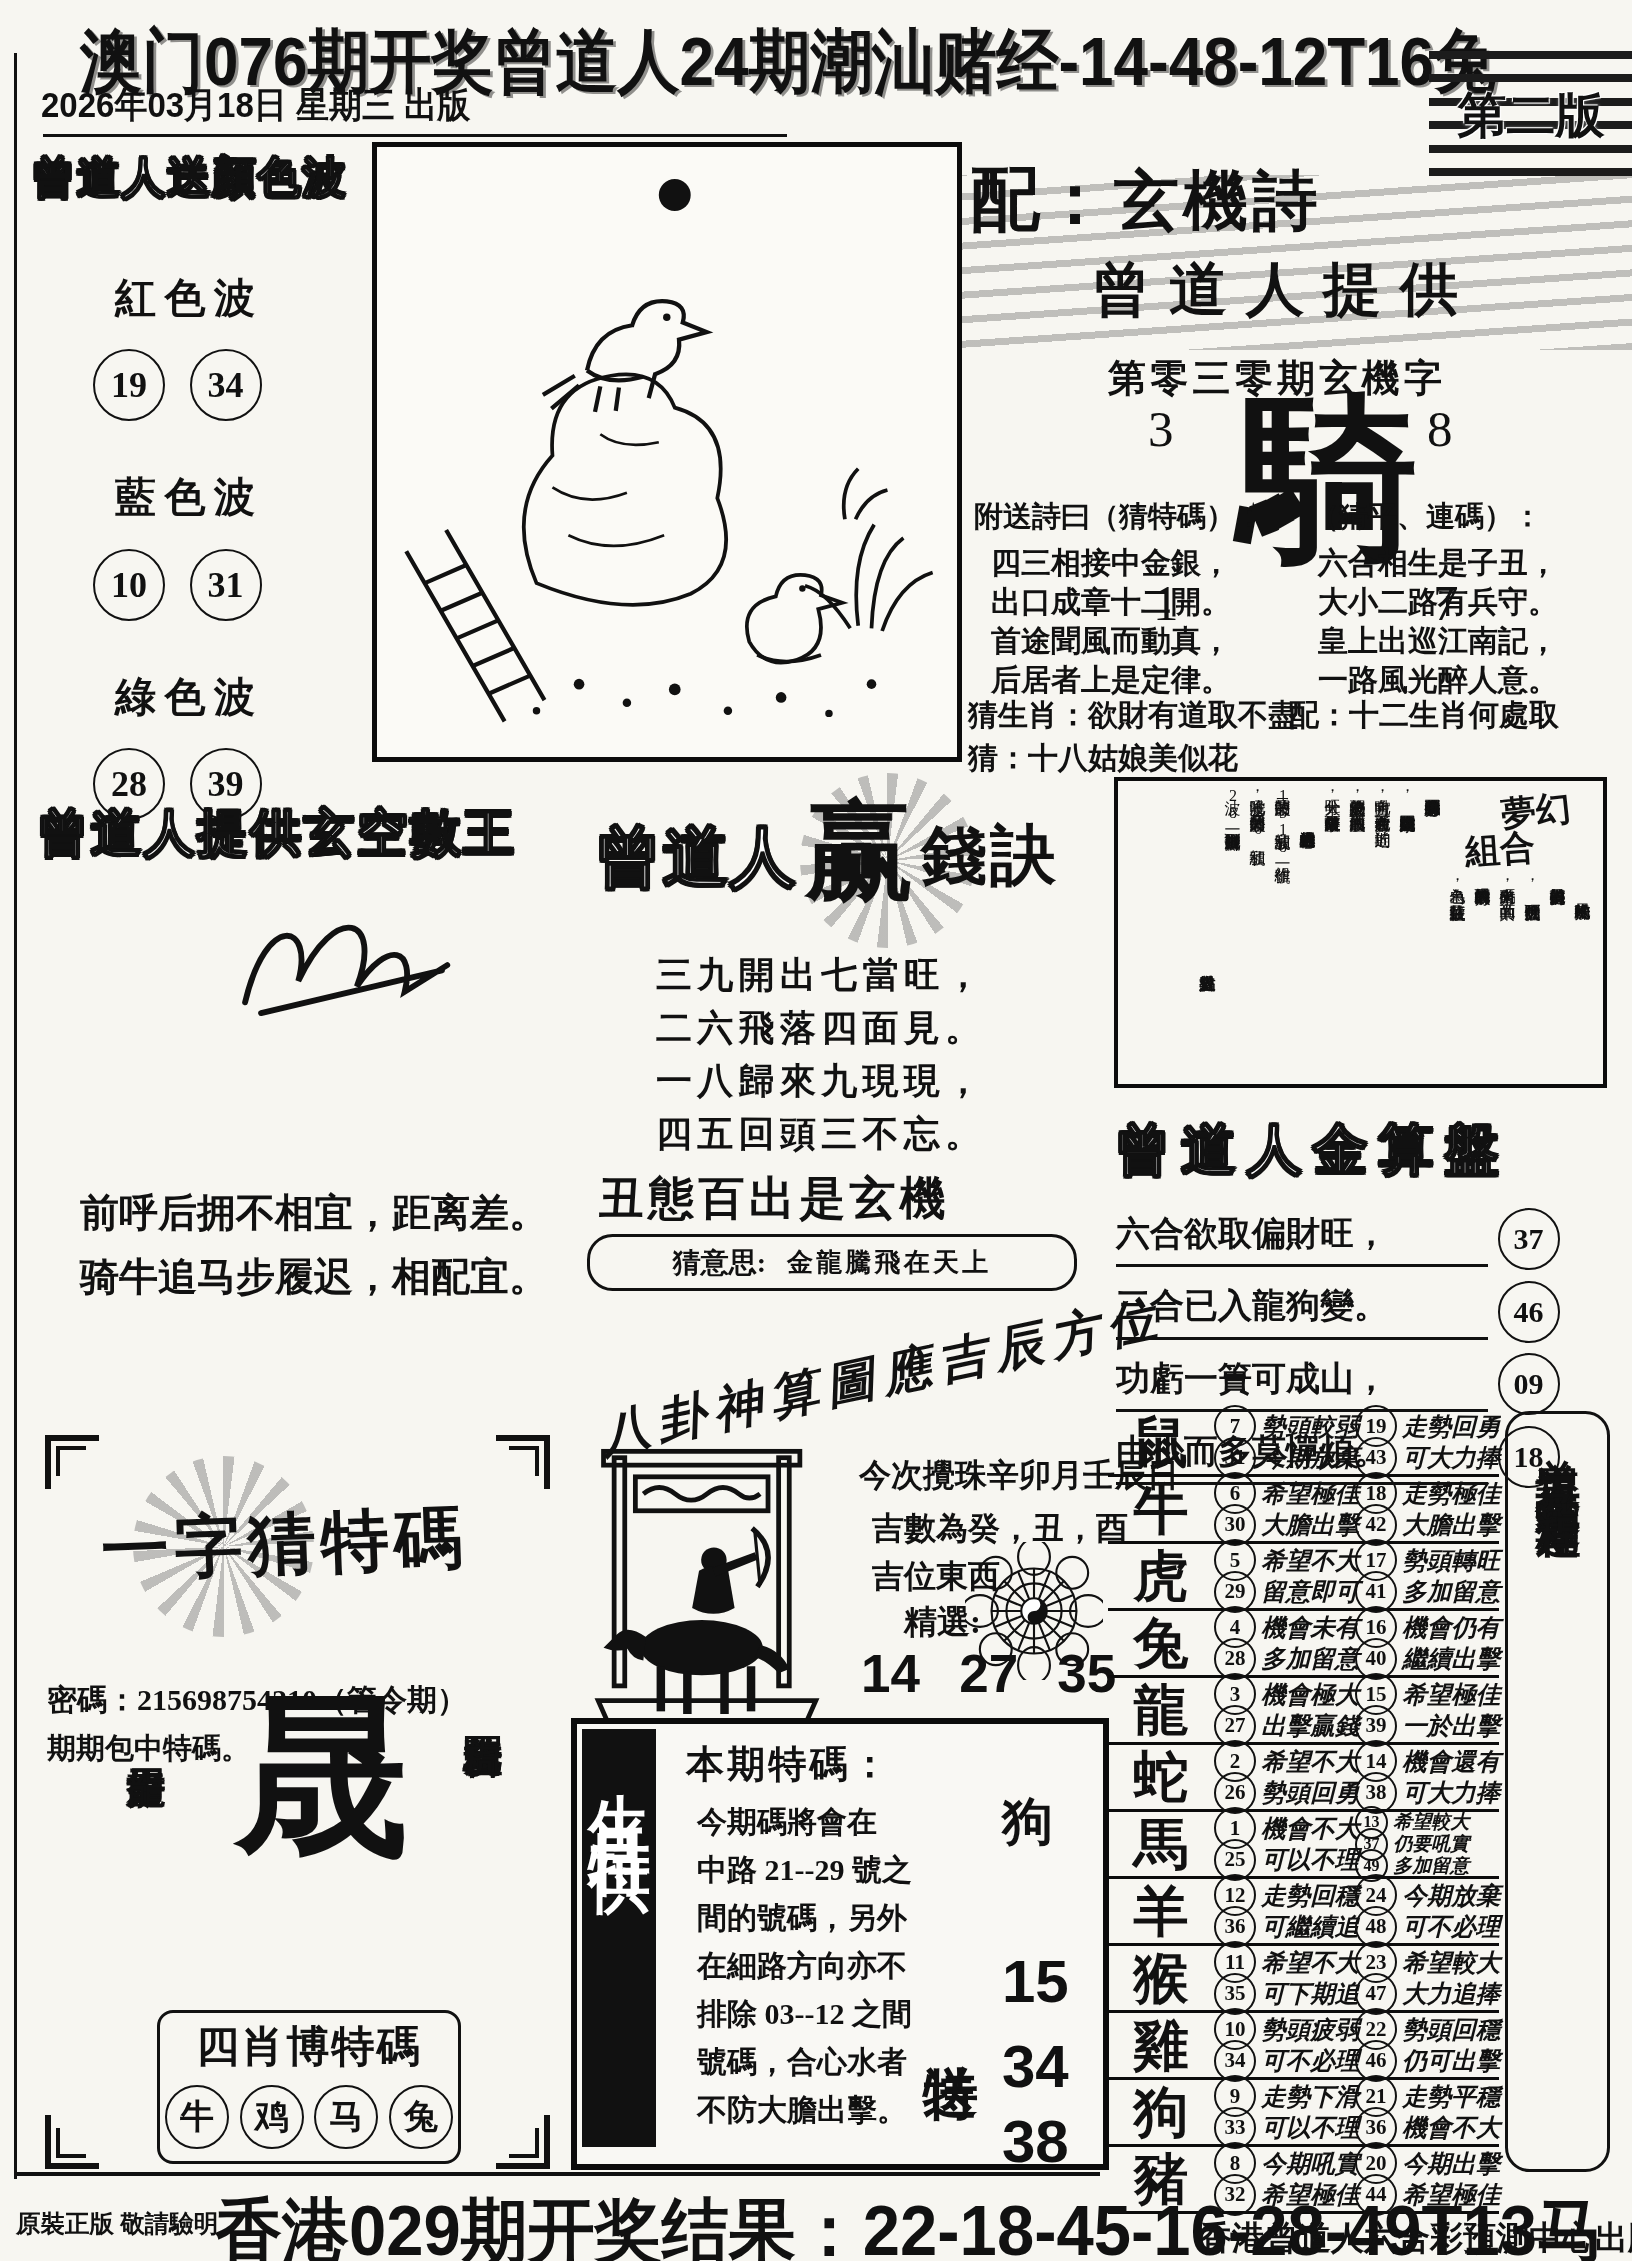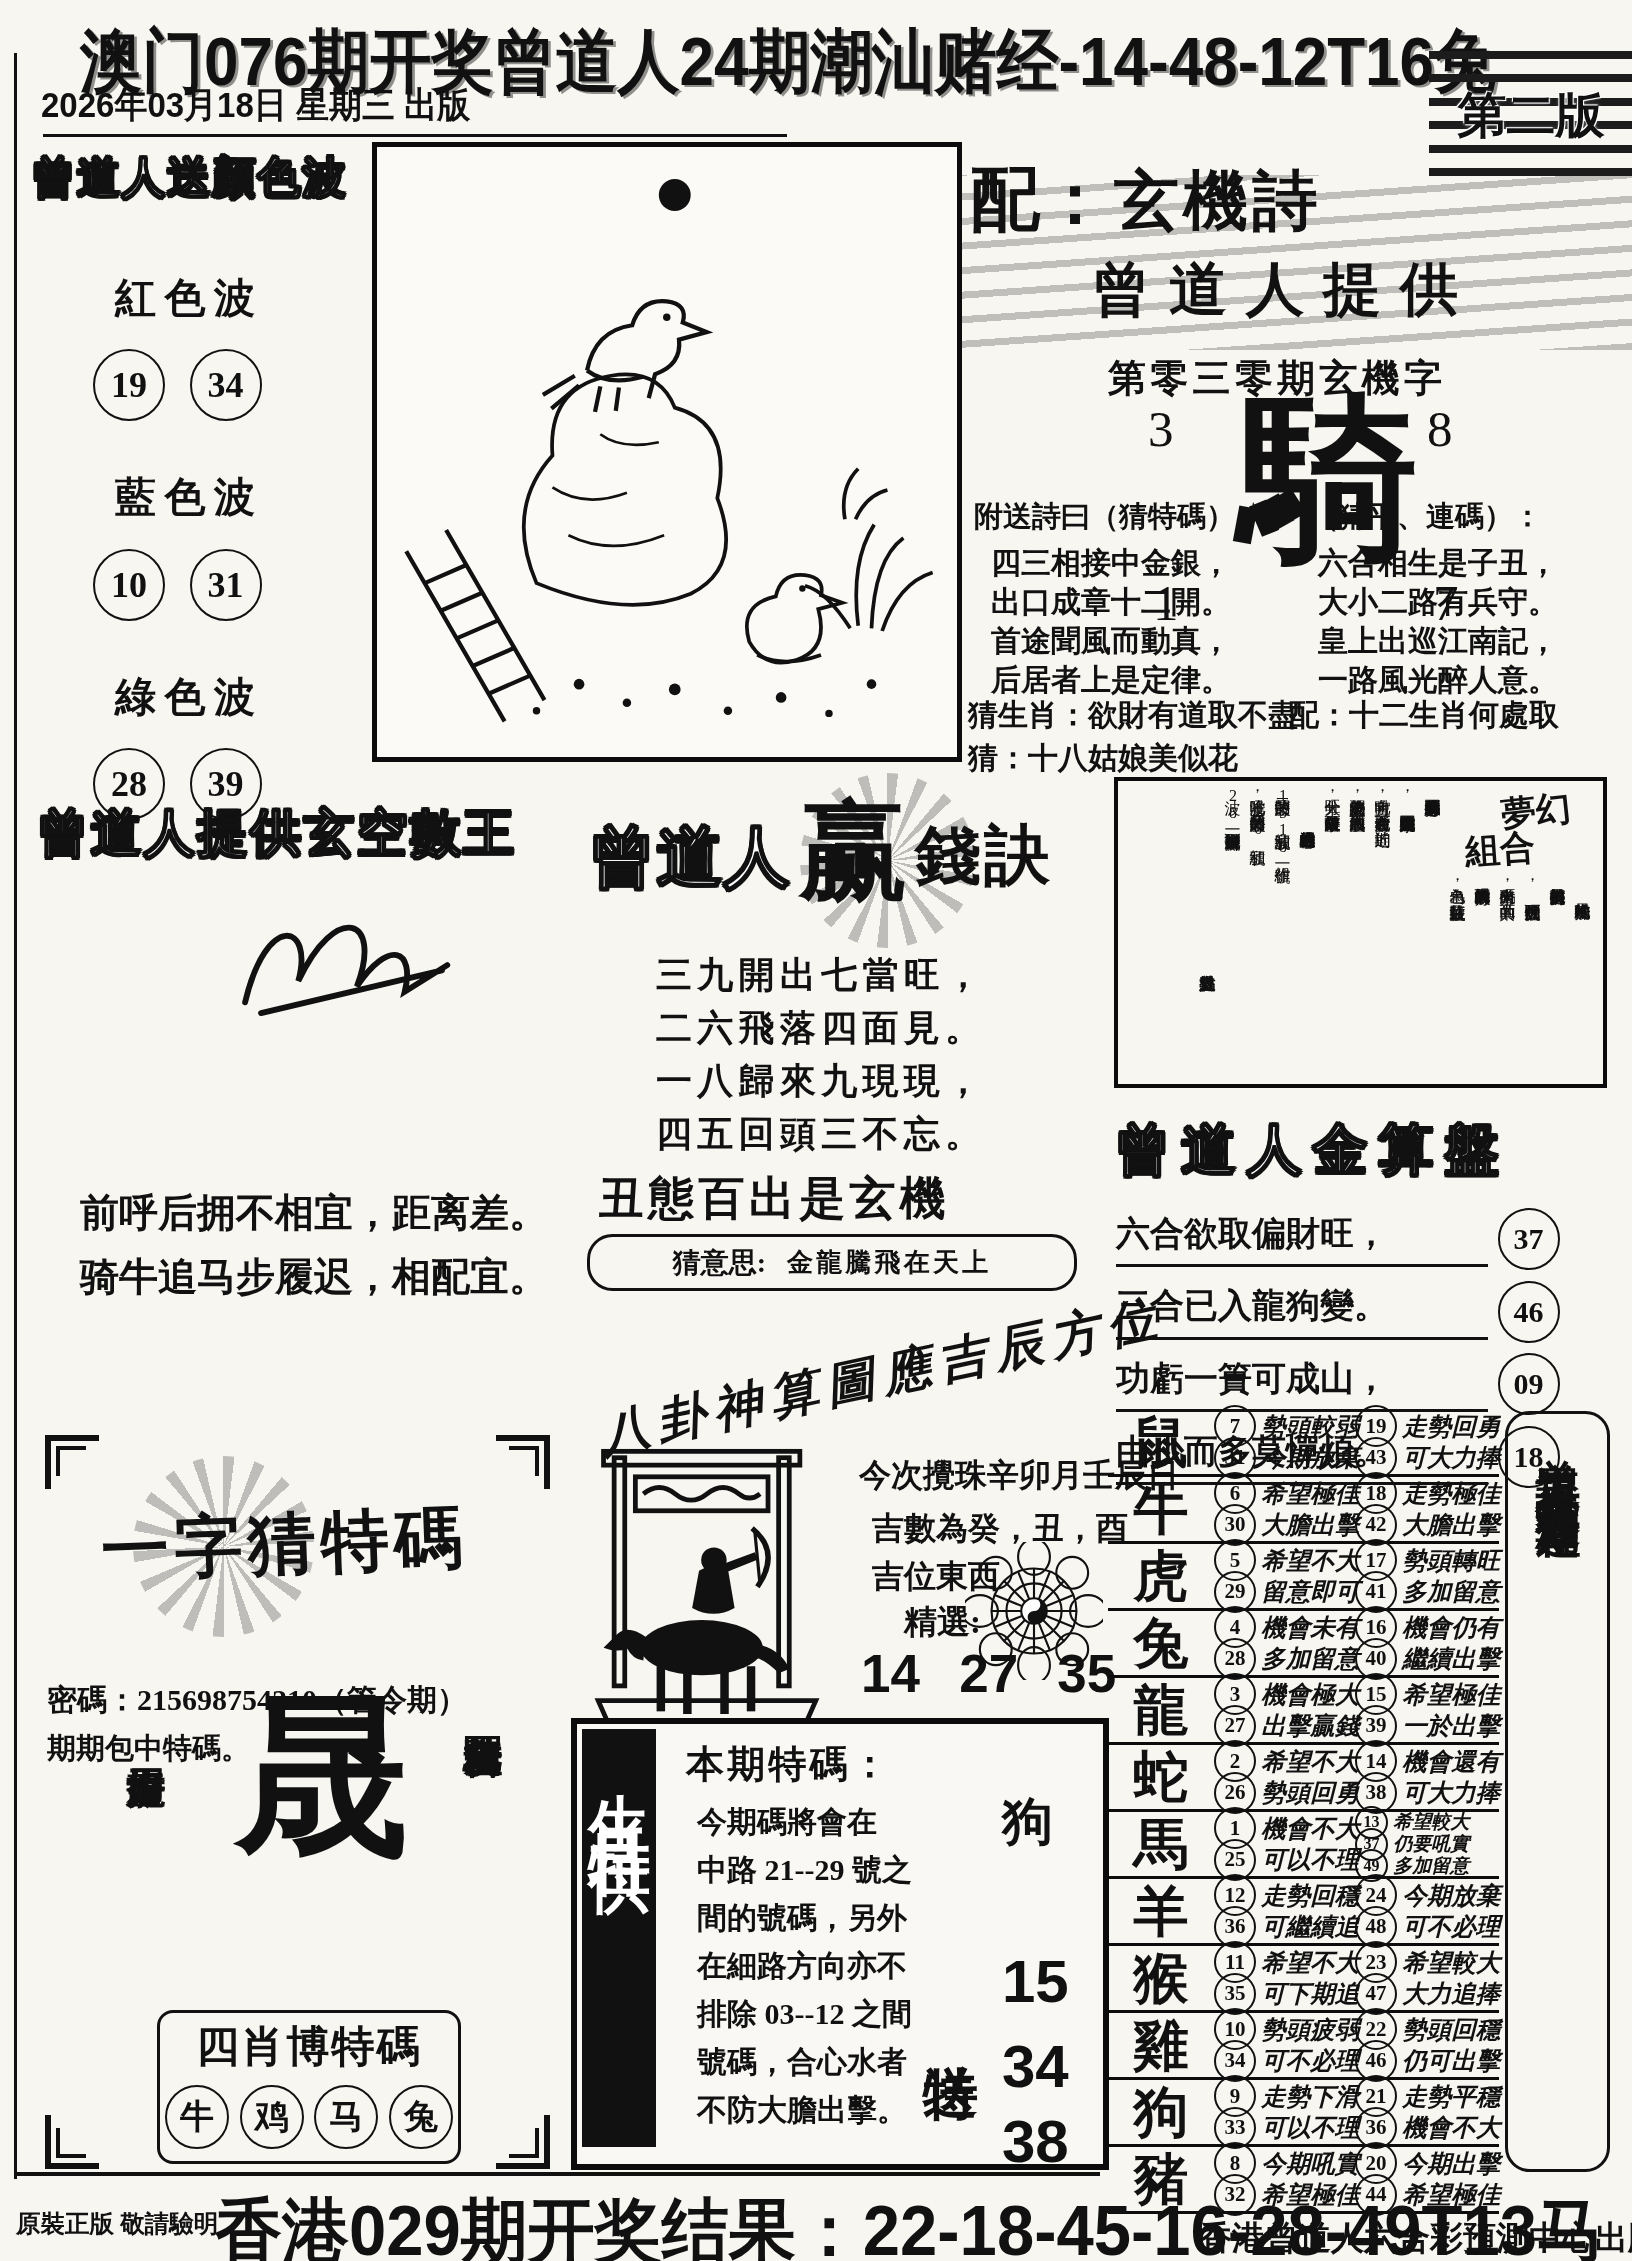--- a/index.html
+++ b/index.html
@@ -179,21 +179,21 @@
   <div class="abs" style="left:229px;top:880px;">
     <svg width="245" height="149" viewBox="0 0 460 280">
       <path d="M30,230 C70,60 160,80 130,190 C200,40 290,70 240,200 C300,110 350,130 330,210 l80,-50 M60,250 L400,170" fill="none" stroke="#111" stroke-width="11" stroke-linecap="round"></path>
     </svg>
   </div>
   <div class="abs b" style="left:80px;top:1186px;font-size:39px;white-space:nowrap;">前呼后拥不相宜，距离差。</div>
   <div class="abs b" style="left:80px;top:1250px;font-size:39px;white-space:nowrap;">骑牛追马步履迟，相配宜。</div>
 
   <div class="abs starburst" style="left:800px;top:773px;width:175px;height:175px;"></div>
   <div class="abs" style="left:590px;top:803px;display:flex;align-items:flex-end;gap:7.4px;">
-    <span class="outline" style="font-size:65px;letter-spacing:2.1px;">曾道人</span>
+    <span class="outline" style="font-size:65px;letter-spacing:2.1px;margin-left:6px;">曾道人</span>
     <span class="bb" style="font-size:109px;line-height:.9;">赢</span>
     <span class="bb" style="font-size:66px;letter-spacing:3.2px;">錢訣</span>
   </div>
   <div class="abs" style="left:656px;top:949px;">
     <div class="b" style="font-size:36px;line-height:53px;letter-spacing:5.3px;white-space:nowrap;">三九開出七當旺，</div>
     <div class="b" style="font-size:36px;line-height:53px;letter-spacing:5.3px;white-space:nowrap;">二六飛落四面見。</div>
     <div class="b" style="font-size:36px;line-height:53px;letter-spacing:5.3px;white-space:nowrap;">一八歸來九現現，</div>
     <div class="b" style="font-size:36px;line-height:53px;letter-spacing:5.3px;white-space:nowrap;">四五回頭三不忘。</div>
   </div>
   <div class="abs bb" style="left:598px;top:1168px;font-size:46px;letter-spacing:4.3px;white-space:nowrap;">丑態百出是玄機</div>

